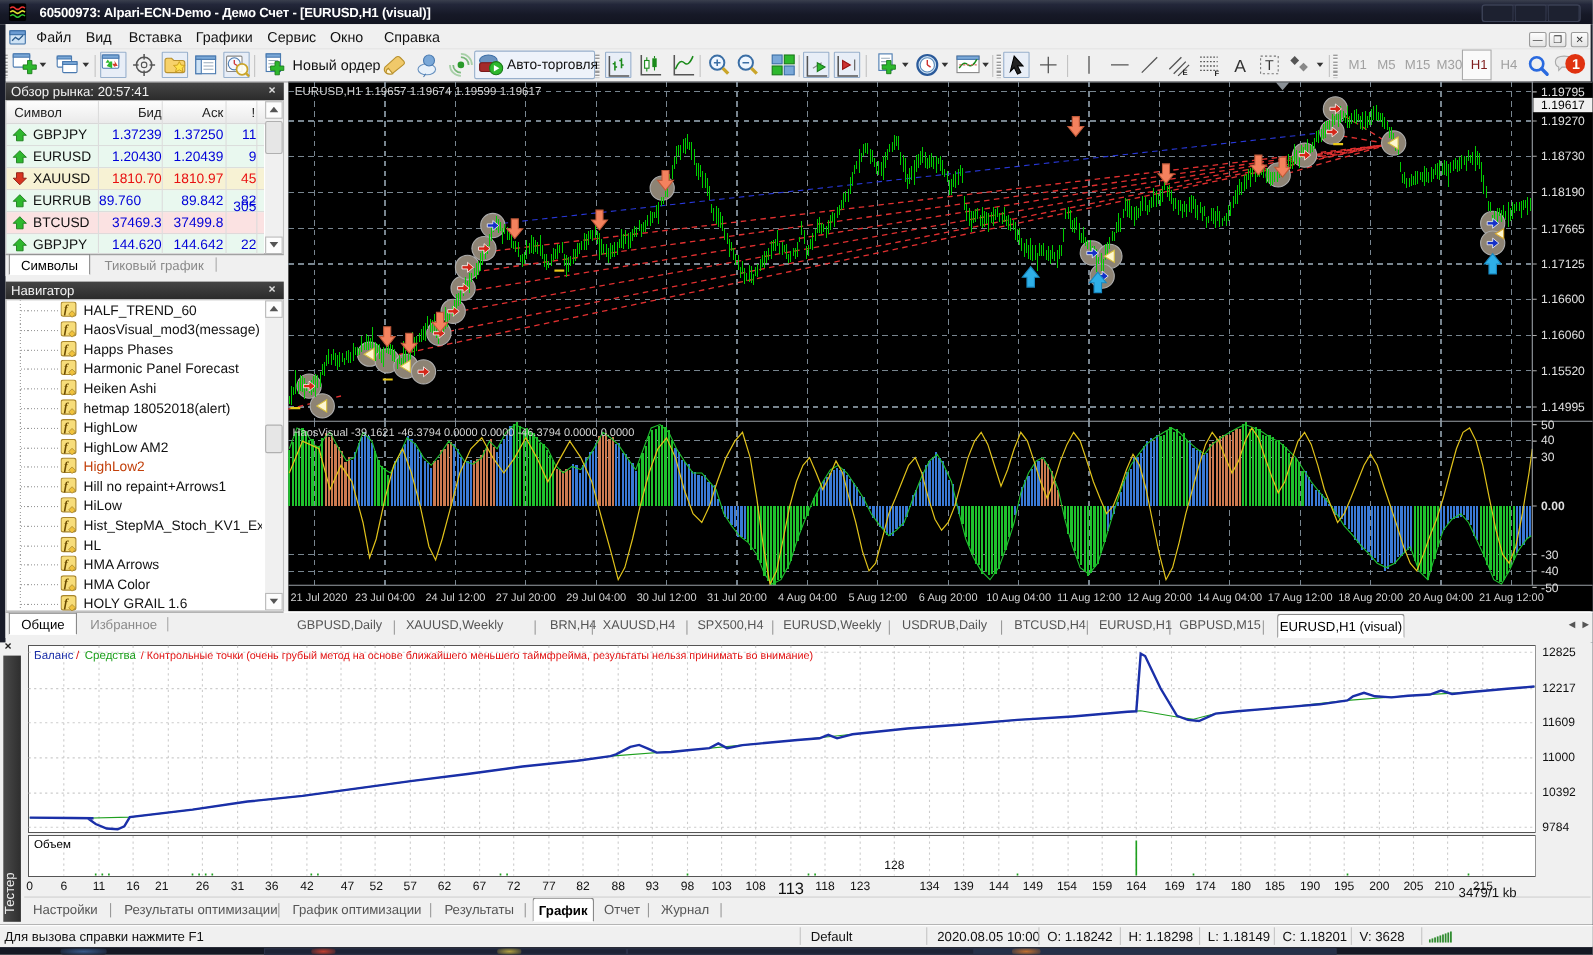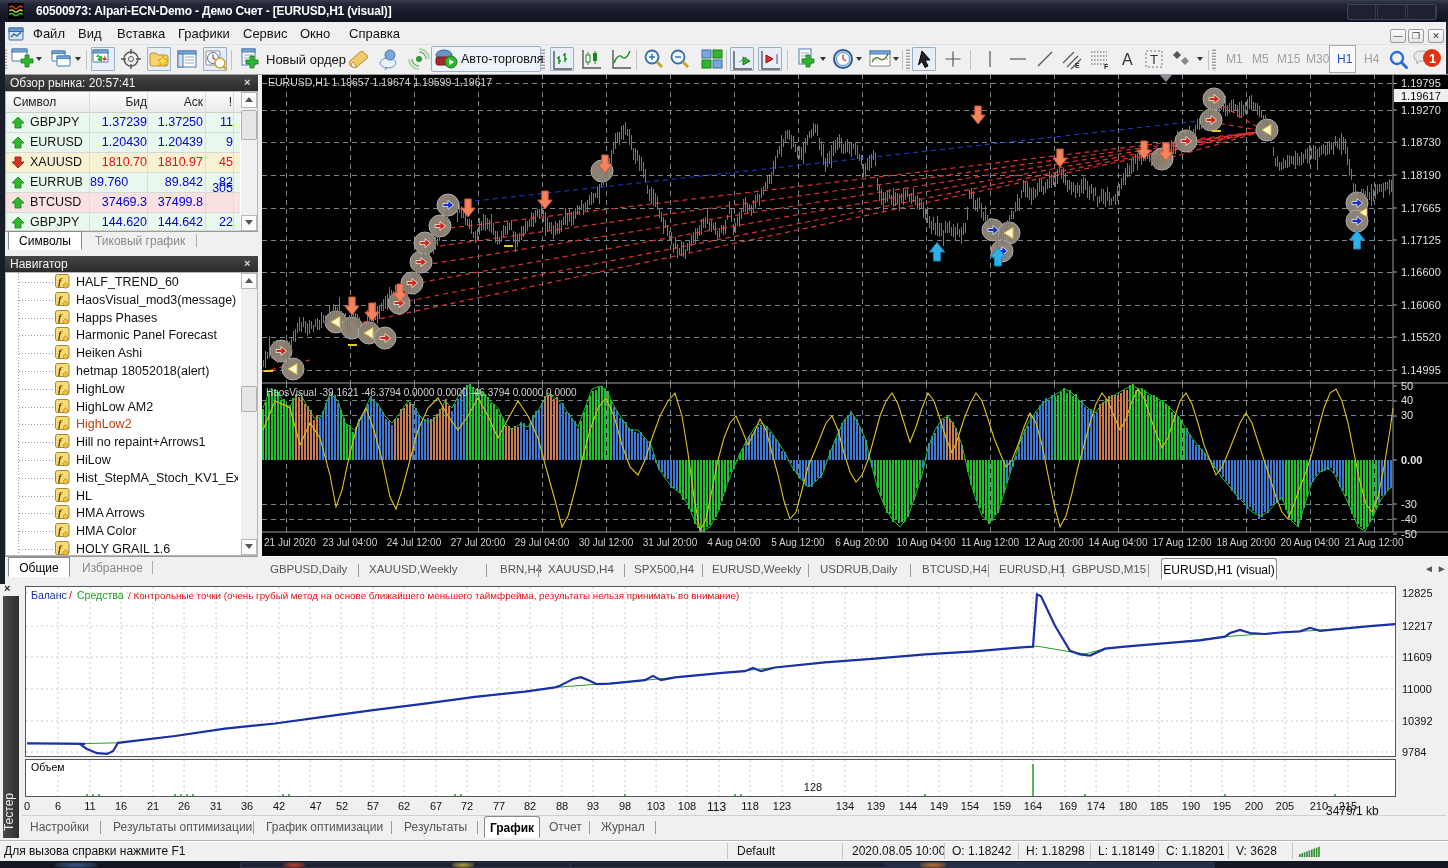--- a/index.html
+++ b/index.html
@@ -299,21 +299,21 @@
         <path d="M7 4 l4 4 -4 4 -4 -4 z" fill="#555"></path>
         <path d="M15 10 l4 4 -4 4 -4 -4 z" fill="#888"></path>
       </svg>
     </div>
 <div class="darr" style="left:1197px"></div>
 <div class="abs" style="left:1329px;top:45px;width:27px;height:28px;background:#fafafa;border:1px solid #aaa"></div>
 <div class="tftxt" style="left:1226px">M1</div>
 <div class="tftxt" style="left:1252px">M5</div>
 <div class="tftxt" style="left:1277px">M15</div>
 <div class="tftxt" style="left:1306px">M30</div>
-<div class="tftxt" style="left:1337px;color:#1d4ed8">H1</div>
+<div class="tftxt" style="left:1337px;color:#7f1d1d">H1</div>
 <div class="tftxt" style="left:1364px">H4</div>
 <svg class="abs" style="left:1388px;top:49px" width="22" height="22" viewBox="0 0 22 22">
       <circle cx="9" cy="9" r="6" fill="none" stroke="#2a6adf" stroke-width="2.4"></circle>
       <path d="M13.5 13.5 l5 5" stroke="#2a6adf" stroke-width="3" stroke-linecap="round"></path>
     </svg>
 <svg class="abs" style="left:1412px;top:48px" width="30" height="24" viewBox="0 0 30 24">
       <path d="M2 8 q0 -5 8 -5 q8 0 8 5 q0 5 -6 5 l-4 0 -3 3 0 -3 q-3 -1 -3 -5" fill="#e8e8e8" stroke="#aaa"></path>
       <circle cx="20" cy="10" r="9" fill="#e03210"></circle>
       <text x="17" y="15" font-size="13" font-weight="bold" fill="#fff">1</text>
     </svg>
@@ -761,58 +761,58 @@
 <div class="abs" style="left:1402px;top:587px;font-size:11px;color:#111">12825</div>
 <div class="abs" style="left:1402px;top:620px;font-size:11px;color:#111">12217</div>
 <div class="abs" style="left:1402px;top:651px;font-size:11px;color:#111">11609</div>
 <div class="abs" style="left:1402px;top:683px;font-size:11px;color:#111">11000</div>
 <div class="abs" style="left:1402px;top:715px;font-size:11px;color:#111">10392</div>
 <div class="abs" style="left:1402px;top:746px;font-size:11px;color:#111">9784</div>
 <div class="abs" style="left:15px;top:800px;width:24px;text-align:center;font-size:11px;color:#111">0</div>
 <div class="abs" style="left:46px;top:800px;width:24px;text-align:center;font-size:11px;color:#111">6</div>
 <div class="abs" style="left:78px;top:800px;width:24px;text-align:center;font-size:11px;color:#111">11</div>
 <div class="abs" style="left:109px;top:800px;width:24px;text-align:center;font-size:11px;color:#111">16</div>
-<div class="abs" style="left:141px;top:800px;width:24px;text-align:center;font-size:11px;color:#111">21</div>
+<div class="abs" style="left:141px;top:800px;width:24px;font-size:11px;color:#111">21</div>
 <div class="abs" style="left:172px;top:800px;width:24px;text-align:center;font-size:11px;color:#111">26</div>
 <div class="abs" style="left:204px;top:800px;width:24px;text-align:center;font-size:11px;color:#111">31</div>
 <div class="abs" style="left:235px;top:800px;width:24px;text-align:center;font-size:11px;color:#111">36</div>
 <div class="abs" style="left:267px;top:800px;width:24px;text-align:center;font-size:11px;color:#111">42</div>
 <div class="abs" style="left:298px;top:800px;width:24px;text-align:right;font-size:11px;color:#111">47</div>
 <div class="abs" style="left:330px;top:800px;width:24px;text-align:center;font-size:11px;color:#111">52</div>
 <div class="abs" style="left:361px;top:800px;width:24px;text-align:center;font-size:11px;color:#111">57</div>
 <div class="abs" style="left:392px;top:800px;width:24px;text-align:center;font-size:11px;color:#111">62</div>
 <div class="abs" style="left:424px;top:800px;width:24px;text-align:center;font-size:11px;color:#111">67</div>
 <div class="abs" style="left:455px;top:800px;width:24px;text-align:center;font-size:11px;color:#111">72</div>
 <div class="abs" style="left:487px;top:800px;width:24px;text-align:center;font-size:11px;color:#111">77</div>
 <div class="abs" style="left:518px;top:800px;width:24px;text-align:center;font-size:11px;color:#111">82</div>
 <div class="abs" style="left:550px;top:800px;width:24px;text-align:center;font-size:11px;color:#111">88</div>
 <div class="abs" style="left:581px;top:800px;width:24px;text-align:center;font-size:11px;color:#111">93</div>
 <div class="abs" style="left:613px;top:800px;width:24px;text-align:center;font-size:11px;color:#111">98</div>
 <div class="abs" style="left:644px;top:800px;width:24px;text-align:center;font-size:11px;color:#111">103</div>
 <div class="abs" style="left:675px;top:800px;width:24px;text-align:center;font-size:11px;color:#111">108</div>
-<div class="abs" style="left:707px;top:800px;width:24px;font-size:12px;color:#111">113</div>
+<div class="abs" style="left:707px;top:800px;width:24px;font-size:15px;color:#111">113</div>
 <div class="abs" style="left:738px;top:800px;width:24px;text-align:center;font-size:11px;color:#111">118</div>
 <div class="abs" style="left:770px;top:800px;width:24px;text-align:center;font-size:11px;color:#111">123</div>
 <div class="abs" style="left:801px;top:781px;width:24px;text-align:center;font-size:11px;color:#111">128</div>
 <div class="abs" style="left:833px;top:800px;width:24px;text-align:center;font-size:11px;color:#111">134</div>
 <div class="abs" style="left:864px;top:800px;width:24px;text-align:center;font-size:11px;color:#111">139</div>
 <div class="abs" style="left:896px;top:800px;width:24px;text-align:center;font-size:11px;color:#111">144</div>
 <div class="abs" style="left:927px;top:800px;width:24px;text-align:center;font-size:11px;color:#111">149</div>
 <div class="abs" style="left:958px;top:800px;width:24px;text-align:center;font-size:11px;color:#111">154</div>
 <div class="abs" style="left:990px;top:800px;width:24px;text-align:center;font-size:11px;color:#111">159</div>
 <div class="abs" style="left:1021px;top:800px;width:24px;text-align:center;font-size:11px;color:#111">164</div>
 <div class="abs" style="left:1053px;top:800px;width:24px;text-align:right;font-size:11px;color:#111">169</div>
 <div class="abs" style="left:1084px;top:800px;width:24px;text-align:center;font-size:11px;color:#111">174</div>
 <div class="abs" style="left:1116px;top:800px;width:24px;text-align:center;font-size:11px;color:#111">180</div>
 <div class="abs" style="left:1147px;top:800px;width:24px;text-align:center;font-size:11px;color:#111">185</div>
 <div class="abs" style="left:1179px;top:800px;width:24px;text-align:center;font-size:11px;color:#111">190</div>
 <div class="abs" style="left:1210px;top:800px;width:24px;text-align:center;font-size:11px;color:#111">195</div>
 <div class="abs" style="left:1242px;top:800px;width:24px;text-align:center;font-size:11px;color:#111">200</div>
 <div class="abs" style="left:1273px;top:800px;width:24px;text-align:center;font-size:11px;color:#111">205</div>
-<div class="abs" style="left:1304px;top:800px;width:24px;text-align:right;font-size:11px;color:#111">210</div>
+<div class="abs" style="left:1304px;top:800px;width:24px;text-align:left;font-size:11px;color:#111">210</div>
 <div class="abs" style="left:1336px;top:800px;width:24px;text-align:center;font-size:11px;color:#111">215</div>
 <div class="abs" style="left:22px;top:815px;width:1424px;height:26px;background:#f0f0f0;border-top:1px solid #d0d0d0"></div>
 <div class="abs" style="left:30px;top:820px;font-size:12px;color:#555">Настройки</div>
 <div class="abs" style="left:113px;top:820px;font-size:12px;color:#555">Результаты оптимизации</div>
 <div class="abs" style="left:266px;top:820px;font-size:12px;color:#555">График оптимизации</div>
 <div class="abs" style="left:404px;top:820px;font-size:12px;color:#555">Результаты</div>
 <div class="abs" style="left:549px;top:820px;font-size:12px;color:#555">Отчет</div>
 <div class="abs" style="left:601px;top:820px;font-size:12px;color:#555">Журнал</div>
 <div class="abs" style="left:100px;top:821px;width:1px;height:13px;background:#999"></div>
 <div class="abs" style="left:253px;top:821px;width:1px;height:13px;background:#999"></div>

